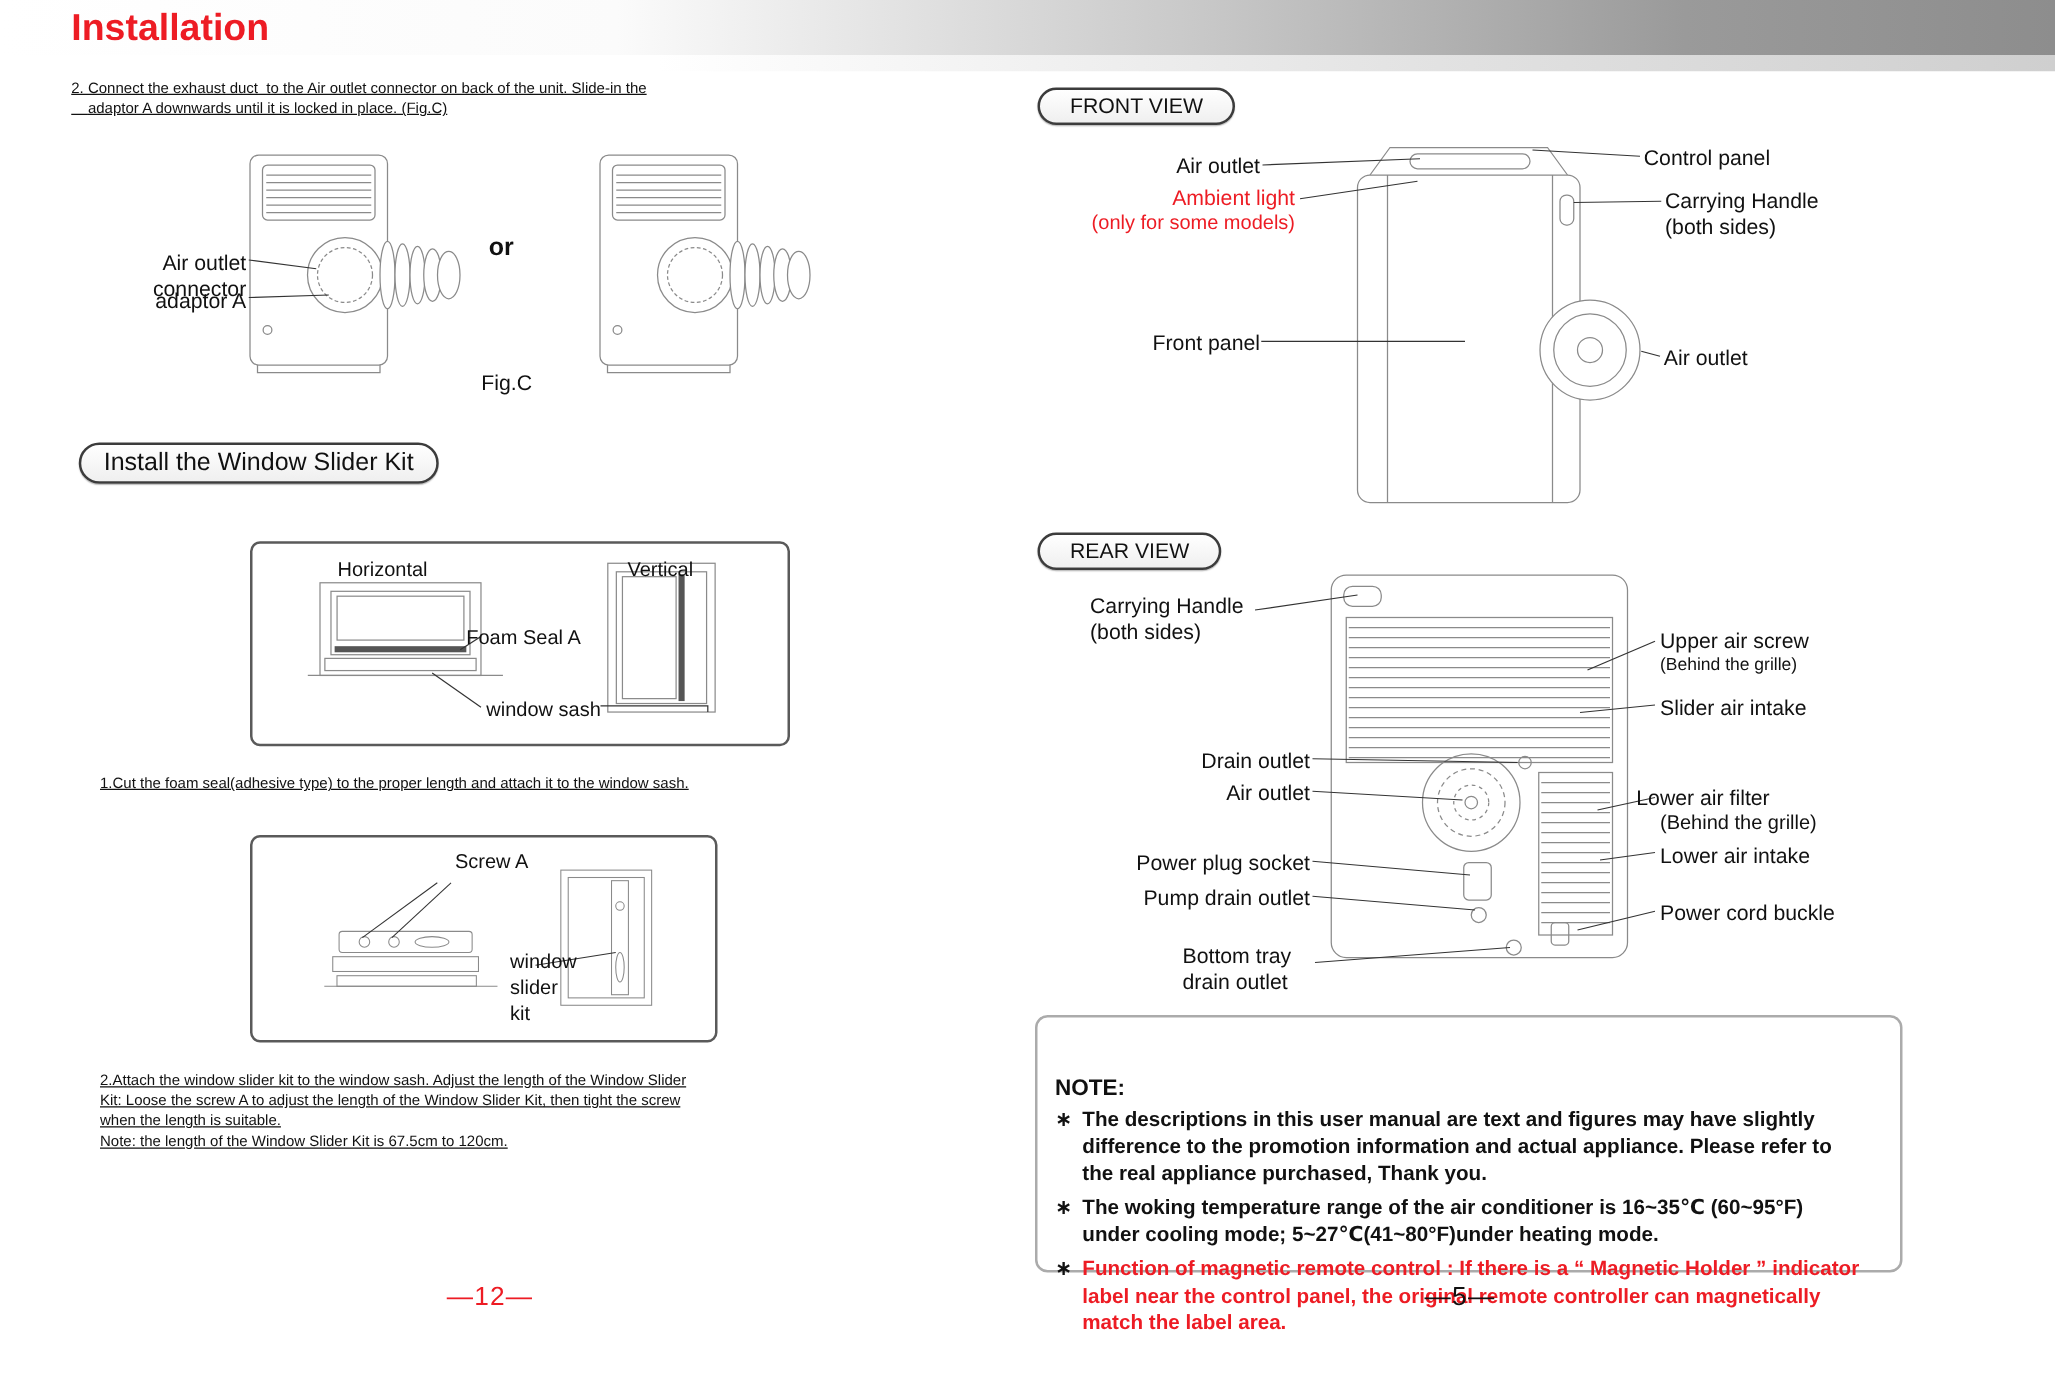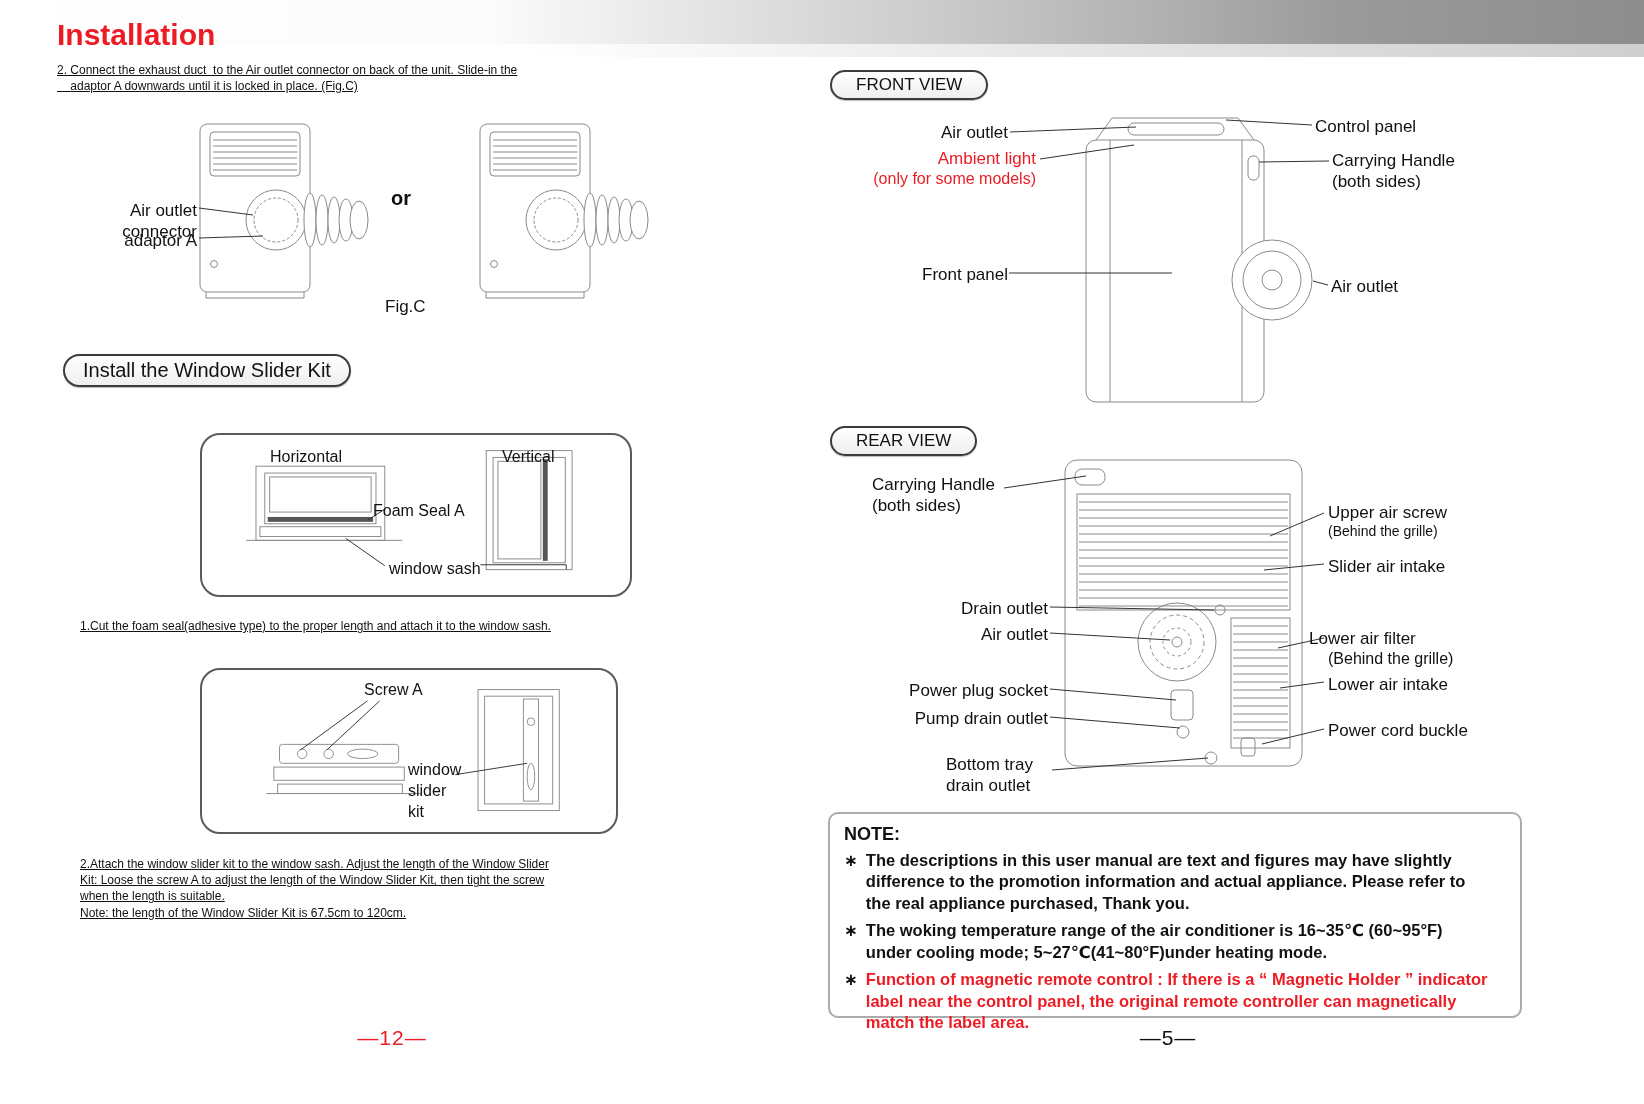--- a/index.html
+++ b/index.html
@@ -6,47 +6,47 @@
   html,body { background:#fff; }
   .page {
     position:relative; width:1644px; height:1104px; background:#fff;
     font-family:"Liberation Sans","DejaVu Sans",sans-serif; color:#111; overflow:hidden;
   }
   .hdr-main { position:absolute; left:0; top:0; width:100%; height:44px;
     background:linear-gradient(to right,#ffffff 0%,#fbfbfb 30%,#c9c9c9 58%,#9a9a9a 82%,#8d8d8d 100%); }
   .hdr-sub { position:absolute; left:0; top:44px; width:100%; height:13px;
     background:linear-gradient(to right,#ffffff 0%,#ffffff 32%,#e2e2e2 70%,#cfcfcf 100%); }
   .title-left { position:absolute; left:57px; top:6px; font-size:30px; font-weight:bold;
-    color:var(--accent-red,#ed1c24);margin-top:12px; }
+    color:var(--accent-red,#ed1c24); }
   .title-right { position:absolute; right:60px; top:5px; font-size:30px; font-weight:bold; color:#000; }
 
   .body-text { position:absolute; font-size:12px; line-height:1.35; white-space:pre-wrap;text-decoration:underline; }
 
   .pill { position:absolute; border:2px solid #3c3c3c; border-radius:16px; padding:3px 24px;
     font-weight:normal; font-size:17px; background:linear-gradient(#ffffff,#efefef);
     box-shadow:0 1px 1px #bbb; white-space:nowrap; }
 
-  .panel { position:absolute; border:2px solid #5a5a5a; border-radius:20px; background:#fff; }
+  .panel { position:absolute; border:2px solid #5a5a5a; border-radius:8px; background:#fff; }
   .section { position:absolute; }
 
   .lbl { position:absolute; font-size:17px; line-height:1.25; }
   .sm { font-size:17px; }
   .r { text-align:right; }
   .pre { white-space:pre-line; }
   .red { color:var(--accent-red,#ed1c24); }
   .b { font-weight:bold; }
 
   svg.diagram { position:absolute; left:0; top:0; width:100%; height:100%; overflow:visible; }
   .draw { stroke:#8a8a8a; fill:none; stroke-width:1; }
   .draw .fg { fill:#555; stroke:none; }
   .ld { stroke:#333; stroke-width:1; fill:none; }
 
   .note-box { position:absolute; border:2px solid #ababab; border-radius:10px;
     padding:10px 16px 6px 14px; background:#fff; }
-  .note-title { font-weight:bold; font-size:18px; margin-bottom:5px; }
+  .note-title { font-weight:bold; font-size:18px; margin-bottom:5px;margin-top:36px; }
   .note-item { display:flex; gap:8px; font-weight:bold; font-size:16.5px; line-height:1.3;
     margin-bottom:6px; }
   .note-item .txt { white-space:pre-line; }
   .note-item .bullet { flex:0 0 auto; }
 
   .pageno { position:absolute; font-size:21px; text-align:center; letter-spacing:1px; }
 </style>
 </head>
 <body>
 
@@ -115,21 +115,21 @@
       <path class="ld" d="M282 133 H370 V138"></path>
     </svg>
     <div class="lbl" style="left:68px;top:12px;font-size:16px">Horizontal</div>
     <div class="lbl" style="left:300px;top:12px;font-size:16px">Vertical</div>
     <div class="lbl" style="left:171px;top:66px;font-size:16px">Foam Seal A</div>
     <div class="lbl" style="left:187px;top:124px;font-size:16px">window sash</div>
   </div>
 
   <div class="body-text" style="left:80px;top:618px;width:700px">1.Cut the foam seal(adhesive type) to the proper length and attach it to the window sash.</div>
 
-  <div class="panel" style="left:200px;top:668px;width:418px;height:166px">
+  <div class="panel" style="left:200px;top:668px;width:374px;height:166px">
     <svg class="diagram" viewBox="0 0 438 166">
       <g class="draw" transform="translate(82,62)">
         <rect x="0" y="14" width="126" height="20" rx="3"></rect>
         <circle cx="24" cy="24" r="5"></circle>
         <circle cx="52" cy="24" r="5"></circle>
         <ellipse cx="88" cy="24" rx="16" ry="5"></ellipse>
         <rect x="-6" y="38" width="138" height="14"></rect>
         <path d="M-14 66 H150"></path>
         <rect x="-2" y="56" width="132" height="10"></rect>
       </g>

